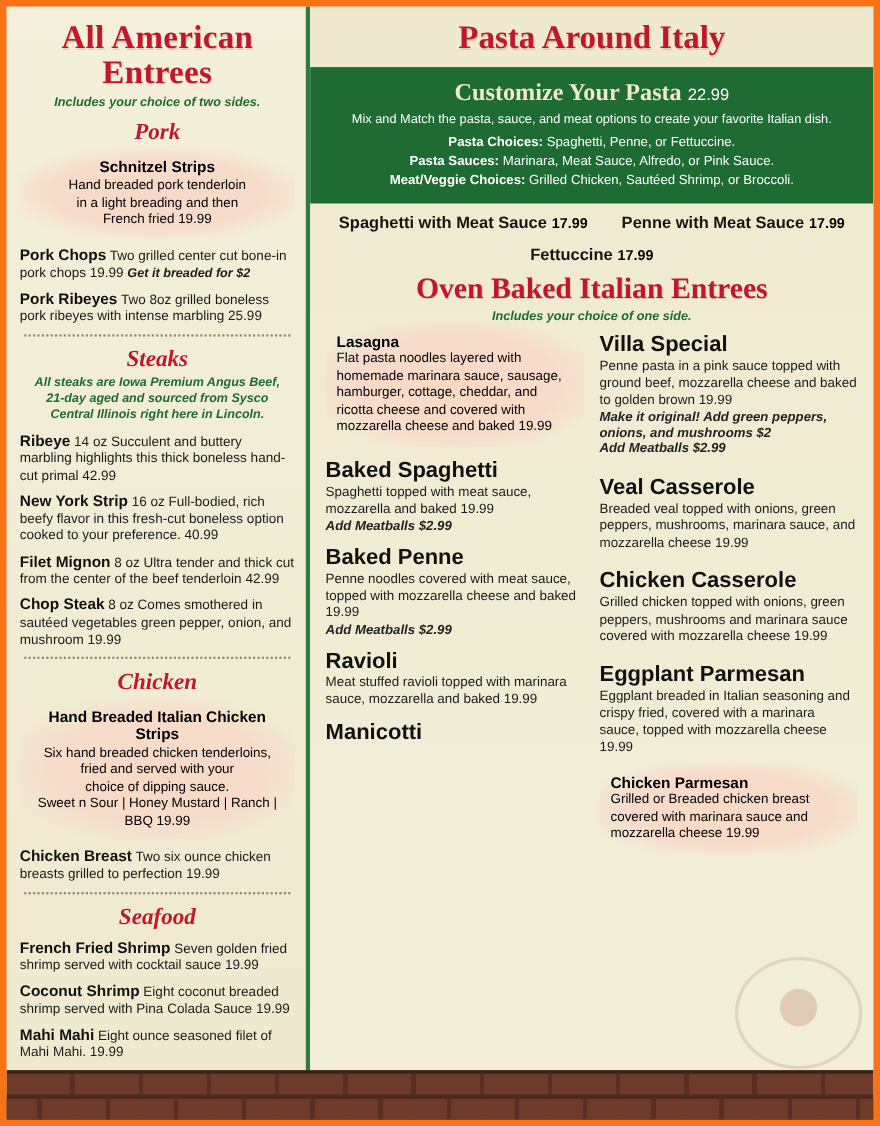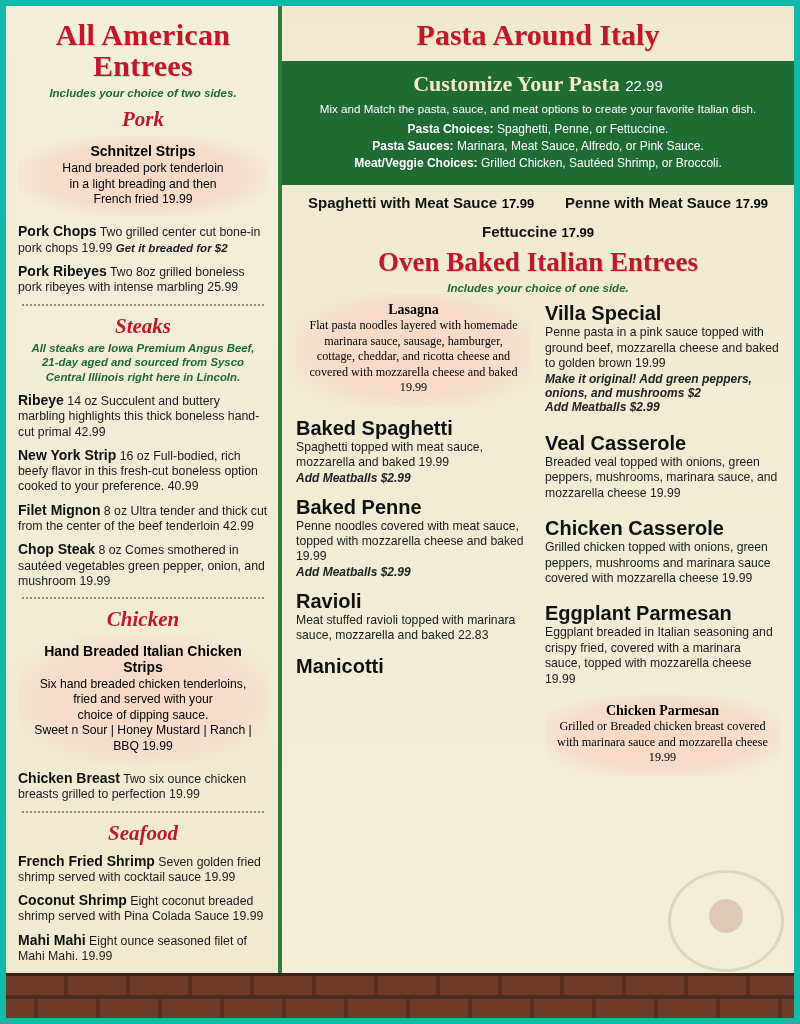--- a/index.html
+++ b/index.html
@@ -12,21 +12,21 @@
     overflow: hidden;
     font-family: "Liberation Sans", sans-serif;
     background: #e9e3c8;
   }
   .menu {
     position: relative;
     width: 800px;
     height: 1024px;
     box-sizing: border-box;
     background: #efe9d0;
-    border: 6px solid #14b8a6;
+    border: 6px solid #f97316;
     overflow: hidden;
   }
   .brick {
     position: absolute;
     left: 0; right: 0; bottom: 0;
     height: 42px;
     background:
       repeating-linear-gradient(90deg, #6e3a2a 0 58px, #5a2e21 58px 62px),
       #6e3a2a;
     border-top: 3px solid #3a2017;
@@ -226,22 +226,21 @@
   }
   .addm {
     font-style: italic;
     font-weight: bold;
     font-size: 12px;
     color: #222;
   }
   .box-hl {
     background: radial-gradient(ellipse at center, #f7d9c4 0%, #f7dccb 58%, rgba(247,220,203,0) 82%);
     padding: 8px 10px 10px;
-    text-align: center;
-    font-family: Liberation Serif, serif;
+    text-align: left;
   }
   .box-hl .nm { font-weight: bold; font-size: 14px; }
   .box-hl .d { font-size: 12.2px; line-height: 1.27; }
   .logo {
     position: absolute;
     right: 10px;
     bottom: 4px;
     width: 110px;
     height: 96px;
     border-radius: 50%;
@@ -400,21 +399,21 @@
           </div>
 
           <div class="r-item">
             <div class="nm">Baked Penne</div>
             <div class="d">Penne noodles covered with meat sauce, topped with mozzarella cheese and baked  19.99</div>
             <div class="addm">Add Meatballs $2.99</div>
           </div>
 
           <div class="r-item">
             <div class="nm">Ravioli</div>
-            <div class="d">Meat stuffed ravioli topped with marinara sauce, mozzarella and baked  22.83</div>
+            <div class="d">Meat stuffed ravioli topped with marinara sauce, mozzarella and baked  19.99</div>
           </div>
 
           <div class="r-item">
             <div class="nm">Manicotti</div>
           </div>
         </div>
 
         <div class="tc">
           <div class="r-item" style="margin-top:8px">
             <div class="nm">Villa Special</div>

